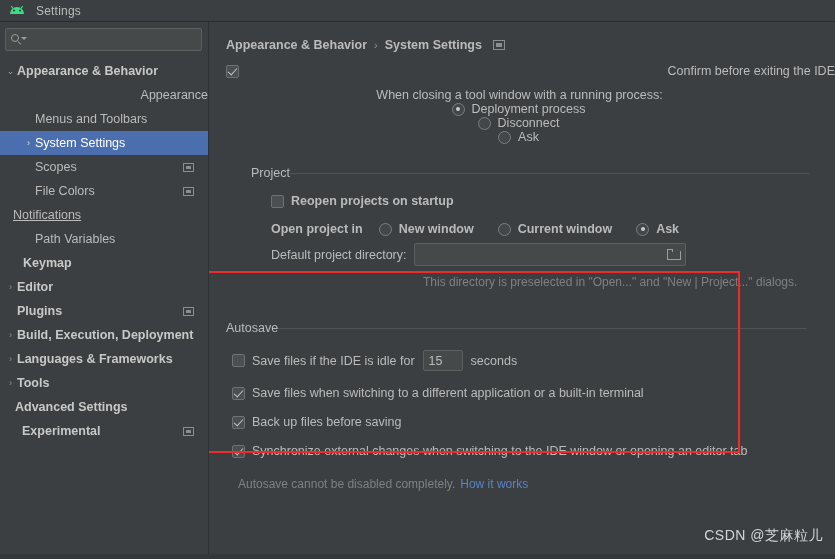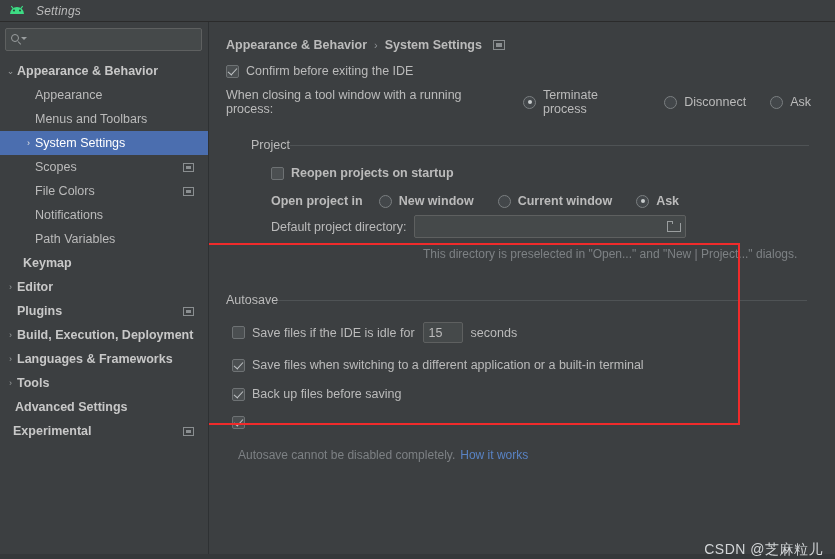--- a/index.html
+++ b/index.html
@@ -10,21 +10,20 @@
     overflow: hidden;
   }
   body { position: relative; }
 
   
   .titlebar {
     height: 22px; background: #3c3f41;
     display: flex; align-items: center;
     padding-left: 8px; gap: 10px;
     border-bottom: 1px solid #2b2b2b;
-    font-style: italic;
   }
   .android-icon { width: 18px; height: 14px; position: relative; flex: 0 0 auto; }
   .titlebar-title {
     font-size: 12px; color: #bbbbbb; letter-spacing: .2px;
   }
 
   
   .body-wrap { display: flex; height: 537px; }
 
   
@@ -125,22 +124,22 @@
   .rb {
     width: 13px; height: 13px; flex: 0 0 13px;
     border: 1px solid #7b7f81; background: #43474a;
     border-radius: 50%; position: relative; margin-right: 7px;
   }
   .rb.checked::after {
     content: ""; position: absolute; left: 3.5px; top: 3.5px;
     width: 4px; height: 4px; background: #c8cccd; border-radius: 50%;
   }
 
-  .confirm-row { padding: 12px 0 0 17px; }
-  .closing-row { padding: 10px 0 0 17px; gap: 0; }
+  .confirm-row { padding: 12px 0 0 17px; justify-content: space-between; }
+  .closing-row { padding: 10px 0 0 17px; gap: 0; flex-direction: column; }
   .closing-row .lbl { margin-right: 22px; }
   .radio-opt { display: flex; align-items: center; margin-right: 24px; }
 
   
   .group { position: relative; }
   .group-header {
     display: flex; align-items: center; 
     font-size: 12.5px; color: #bbbbbb;
   }
   .group-header .line { flex: 1; height: 1px; background: #4f5355; }
@@ -199,21 +198,21 @@
     color: #bbbbbb; font-size: 12.5px; font-family: "Liberation Sans", sans-serif;
   }
   .note {
     margin-top: 19px; margin-left: 6px; font-size: 12px; color: #7d8184;
     display: flex; gap: 5px;
   }
   .link { color: #5983c4; cursor: pointer; }
 
   
   .watermark {
-    position: absolute; right: 12px; bottom: 0;
+    position: absolute; right: 12px; bottom: 14px;
     font-size: 14px; color: #d3d6d8; letter-spacing: .5px;
     z-index: 6;
   }
   .bottom-edge {
     position: absolute; left: 0; bottom: 0; width: 100%; height: 5px;
     background: #35383a;
   }
 </style>
 </head>
 <body>
@@ -242,21 +241,21 @@
             <span class="tri"></span>
         </span>
         <input class="search-input" type="text" value="" style="">
       </div>
     </div>
     <div class="tree" id="tree">
         <div class="tree-row bold" style="padding-left: 4px;">
           <span class="arrow">⌄</span>
           <span class="label">Appearance &amp; Behavior</span>
         </div>
-        <div class="tree-row" style="padding-left: 22px;">
+        <div class="tree-row" style=" text-align: right;">
           <span class="arrow"></span>
           <span class="label">Appearance</span>
         </div>
         <div class="tree-row" style="padding-left: 22px;">
           <span class="arrow"></span>
           <span class="label">Menus and Toolbars</span>
         </div>
         <div class="tree-row selected" style="padding-left: 22px;">
           <span class="arrow">›</span>
           <span class="label">System Settings</span>
@@ -264,21 +263,21 @@
         <div class="tree-row" style="padding-left: 22px;">
           <span class="arrow"></span>
           <span class="label">Scopes</span>
           <span class="badge-icon"></span>
         </div>
         <div class="tree-row" style="padding-left: 22px;">
           <span class="arrow"></span>
           <span class="label">File Colors</span>
           <span class="badge-icon"></span>
         </div>
-        <div class="tree-row" style="padding-left: 22px;">
+        <div class="tree-row" style=" text-decoration: underline;">
           <span class="arrow"></span>
           <span class="label">Notifications</span>
         </div>
         <div class="tree-row" style="padding-left: 22px;">
           <span class="arrow"></span>
           <span class="label">Path Variables</span>
         </div>
         <div class="tree-row bold" style="padding-left: 4px; margin-left: 6px;">
           <span class="arrow"></span>
           <span class="label">Keymap</span>
@@ -301,21 +300,21 @@
           <span class="label">Languages &amp; Frameworks</span>
         </div>
         <div class="tree-row bold" style="padding-left: 4px;">
           <span class="arrow">›</span>
           <span class="label">Tools</span>
         </div>
         <div class="tree-row bold" style="padding-left: 2px;">
           <span class="arrow"></span>
           <span class="label">Advanced Settings</span>
         </div>
-        <div class="tree-row bold" style="padding-left: 0;">
+        <div class="tree-row bold" style="padding-left: 9px;">
           <span class="arrow"></span>
           <span class="label">Experimental</span>
           <span class="badge-icon"></span>
         </div>
       </div>
   </div>
 
   <div class="right">
 
     <div class="breadcrumb">
@@ -327,21 +326,21 @@
 
     <div class="row confirm-row">
       <span class="cb checked"></span>
       <span>Confirm before exiting the IDE</span>
     </div>
 
     <div class="row closing-row">
       <span class="lbl">When closing a tool window with a running process:</span>
       <span class="radio-opt">
         <span class="rb checked"></span>
-        <span>Terminate process</span>
+        <span>Deployment process</span>
       </span>
       <span class="radio-opt">
         <span class="rb"></span>
         <span>Disconnect</span>
       </span>
       <span class="radio-opt">
         <span class="rb"></span>
         <span>Ask</span>
       </span>
     </div>
@@ -412,20 +411,21 @@
           <span>Save files when switching to a different application or a built-in terminal</span>
         </div>
 
         <div class="row as-row">
           <span class="cb checked"></span>
           <span>Back up files before saving</span>
         </div>
 
         <div class="row as-row">
           <span class="cb checked"></span>
+          <span>Synchronize external changes when switching to the IDE window or opening an editor tab</span>
         </div>
 
         <div class="note">
           <span>Autosave cannot be disabled completely.</span>
           <span class="link">How it works</span>
         </div>
       </div>
     </div>
 
     <div class="watermark">CSDN @芝麻粒儿</div>

